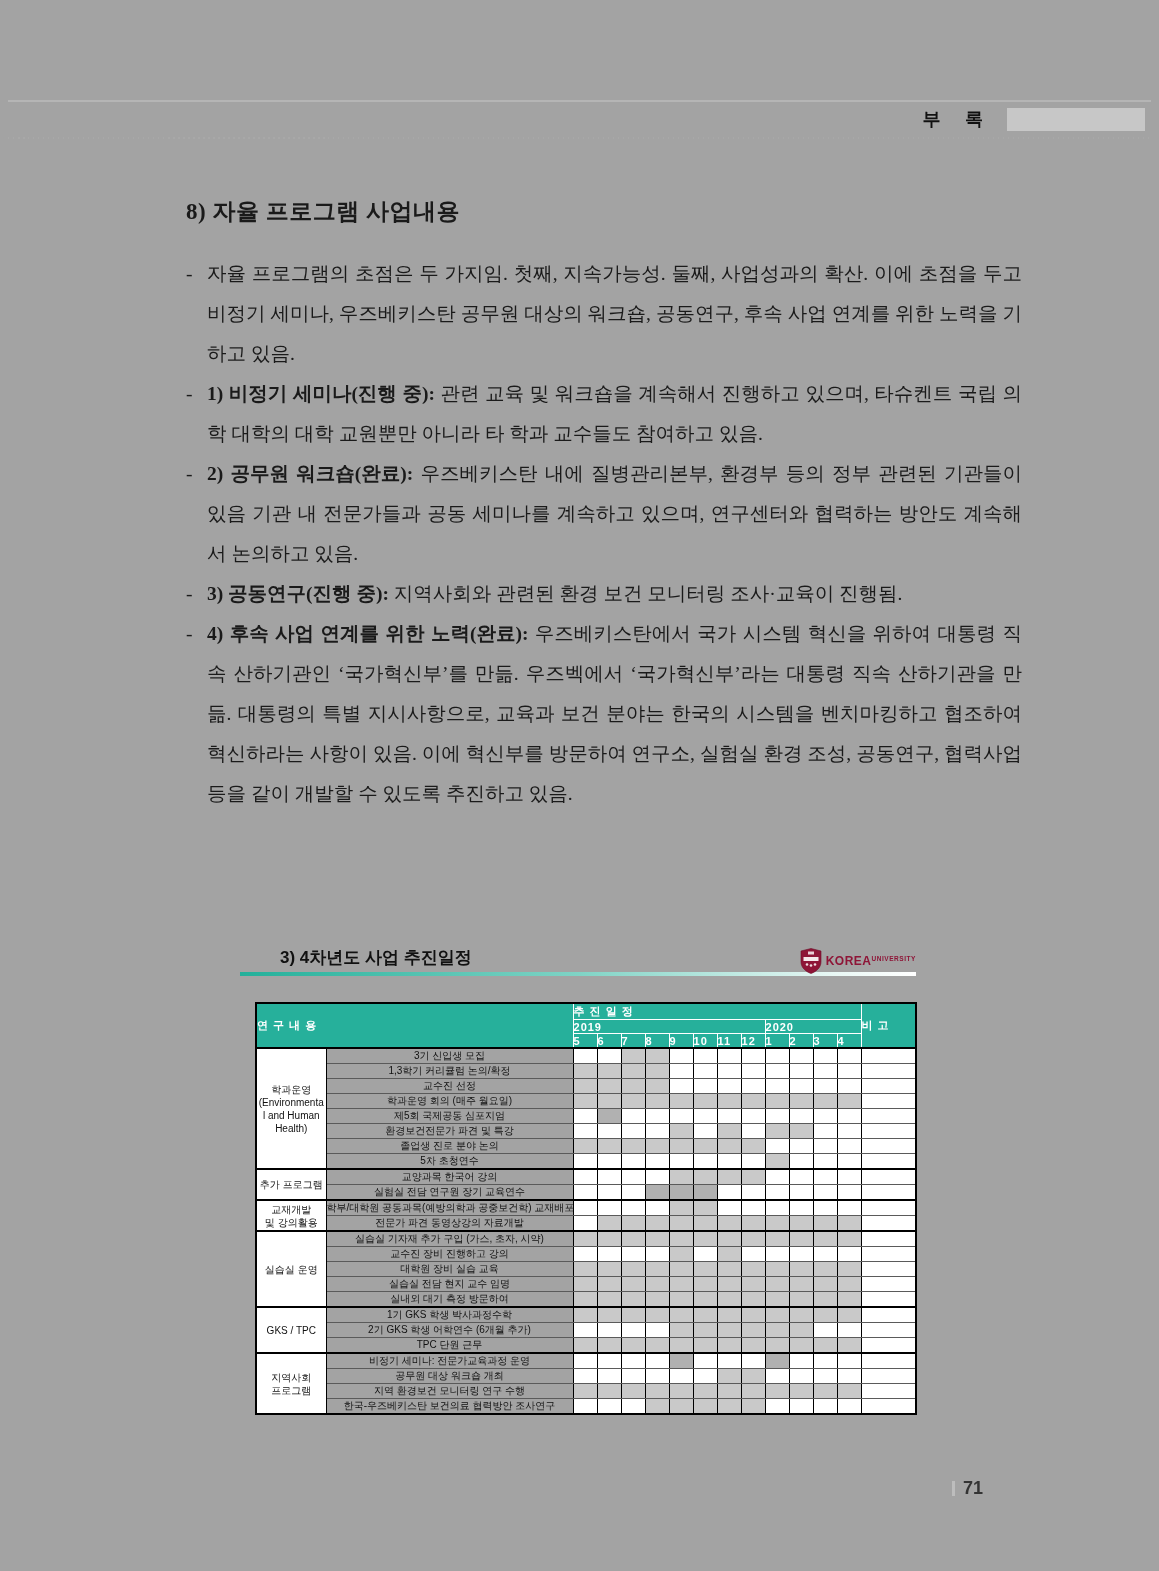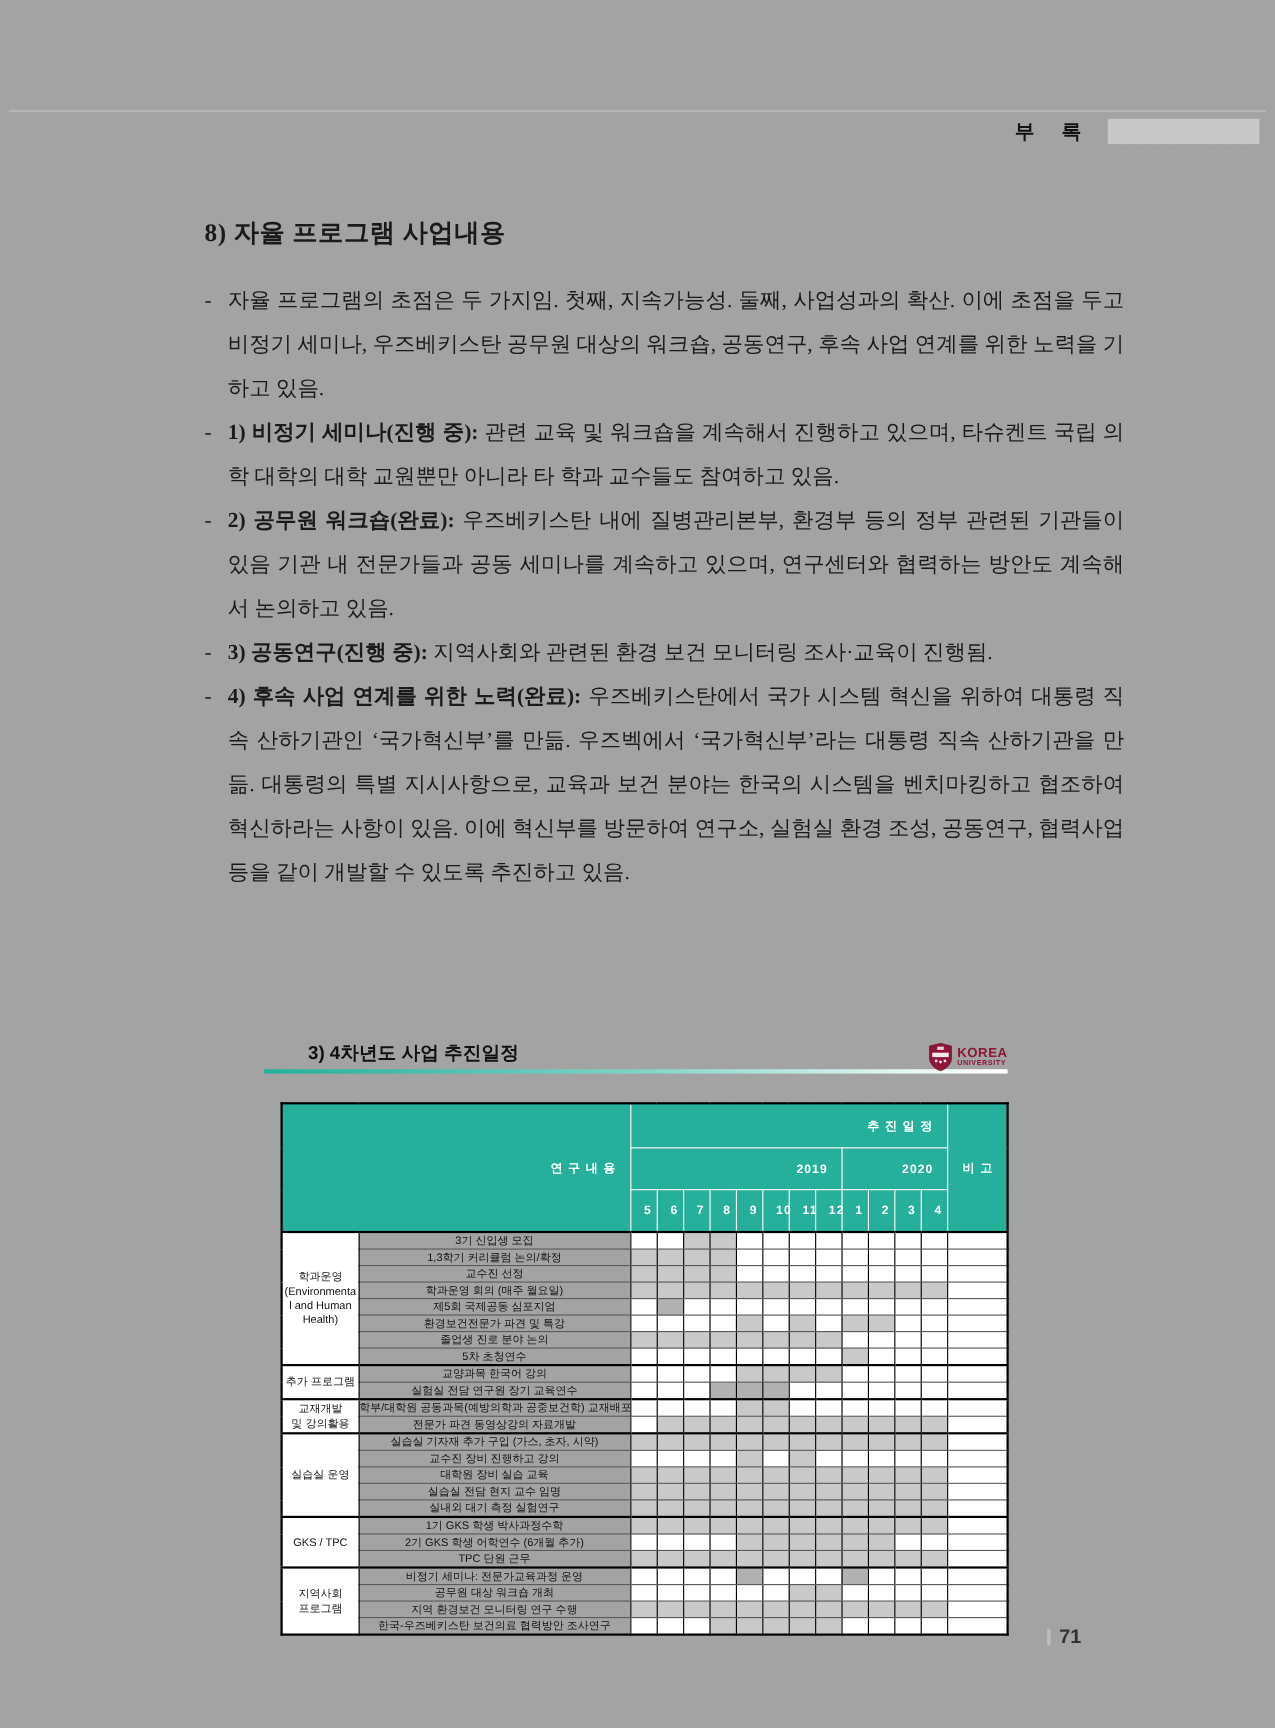--- a/index.html
+++ b/index.html
@@ -21,30 +21,30 @@
   .bullet .dash{width:21px;flex:0 0 21px;}
   .bullet p{margin:0;flex:1;text-align:justify;}
   .bullet b{font-weight:700;}
 
   
   .schedule{position:absolute;left:240px;top:946px;width:676px;font-family:"Liberation Sans",sans-serif;}
   .sched-title{font-size:17px;font-weight:700;color:#111;margin-left:40px;}
   .sched-rule{margin-top:3px;height:4px;
       background:linear-gradient(90deg,#23b09a 0%,#7fd3c5 50%,#e9f8f5 88%,#ffffff 100%);}
   .ku-logo{position:absolute;right:0;top:2px;display:flex;gap:4px;align-items:center;}
-  .ku-text{display:flex;flex-direction:column;line-height:1;}
+  .ku-text{display:flex;line-height:1;}
   .ku1{font-size:12px;font-weight:700;color:#8e1537;letter-spacing:.5px;}
   .ku2{font-size:6.5px;font-weight:700;color:#8e1537;letter-spacing:.55px;margin-top:1px;}
 
   
   .gantt-wrap{margin:26px 0 0 15px;}
   table.gantt{border-collapse:collapse;table-layout:fixed;width:660px;border:2px solid #000;
       font-family:"Liberation Sans",sans-serif;}
   table.gantt th{background:#26b09b;color:#fff;font-size:11px;font-weight:700;
-      border:1px solid #fff;height:13px;padding:12px;letter-spacing:1px;text-align:right;}
+      border:1px solid #fff;height:13px;padding:0;letter-spacing:1px;text-align:left;}
   table.gantt td{padding:0;height:12px;font-size:10px;color:#111;
       border:1px solid #000;border-top-color:#5a5a5a;border-bottom-color:#5a5a5a;}
   td.glabel{text-align:center;font-size:9.5px;line-height:1.3;background:#fff;}
   td.task{padding-left:3px;white-space:nowrap;overflow:hidden;text-align:center;}
   td.mcell{background:#fff;}
   td.mcell.shade{background:#c9c9c9;}
   td.mcell.shade.strong-cell{background:#b1b1b1;}
   td.c0,td.c8{border-left:2px solid #000;}
   td.note{border-left:2px solid #000;background:#fff;}
   tr.gtop td{border-top:2px solid #000;}
@@ -420,21 +420,21 @@
               <td class="mcell shade"></td>
               <td class="mcell shade"></td>
               <td class="mcell shade"></td>
               <td class="mcell c8 shade"></td>
               <td class="mcell shade"></td>
               <td class="mcell shade"></td>
               <td class="mcell shade"></td>
               <td class="note"></td>
             </tr>
             <tr>
-              <td class="task">실내외 대기 측정 실험연구</td>
+              <td class="task">실내외 대기 측정 방문하여</td>
               <td class="mcell c0 shade"></td>
               <td class="mcell shade"></td>
               <td class="mcell shade"></td>
               <td class="mcell shade"></td>
               <td class="mcell shade"></td>
               <td class="mcell shade"></td>
               <td class="mcell shade"></td>
               <td class="mcell shade"></td>
               <td class="mcell c8 shade"></td>
               <td class="mcell shade"></td>

